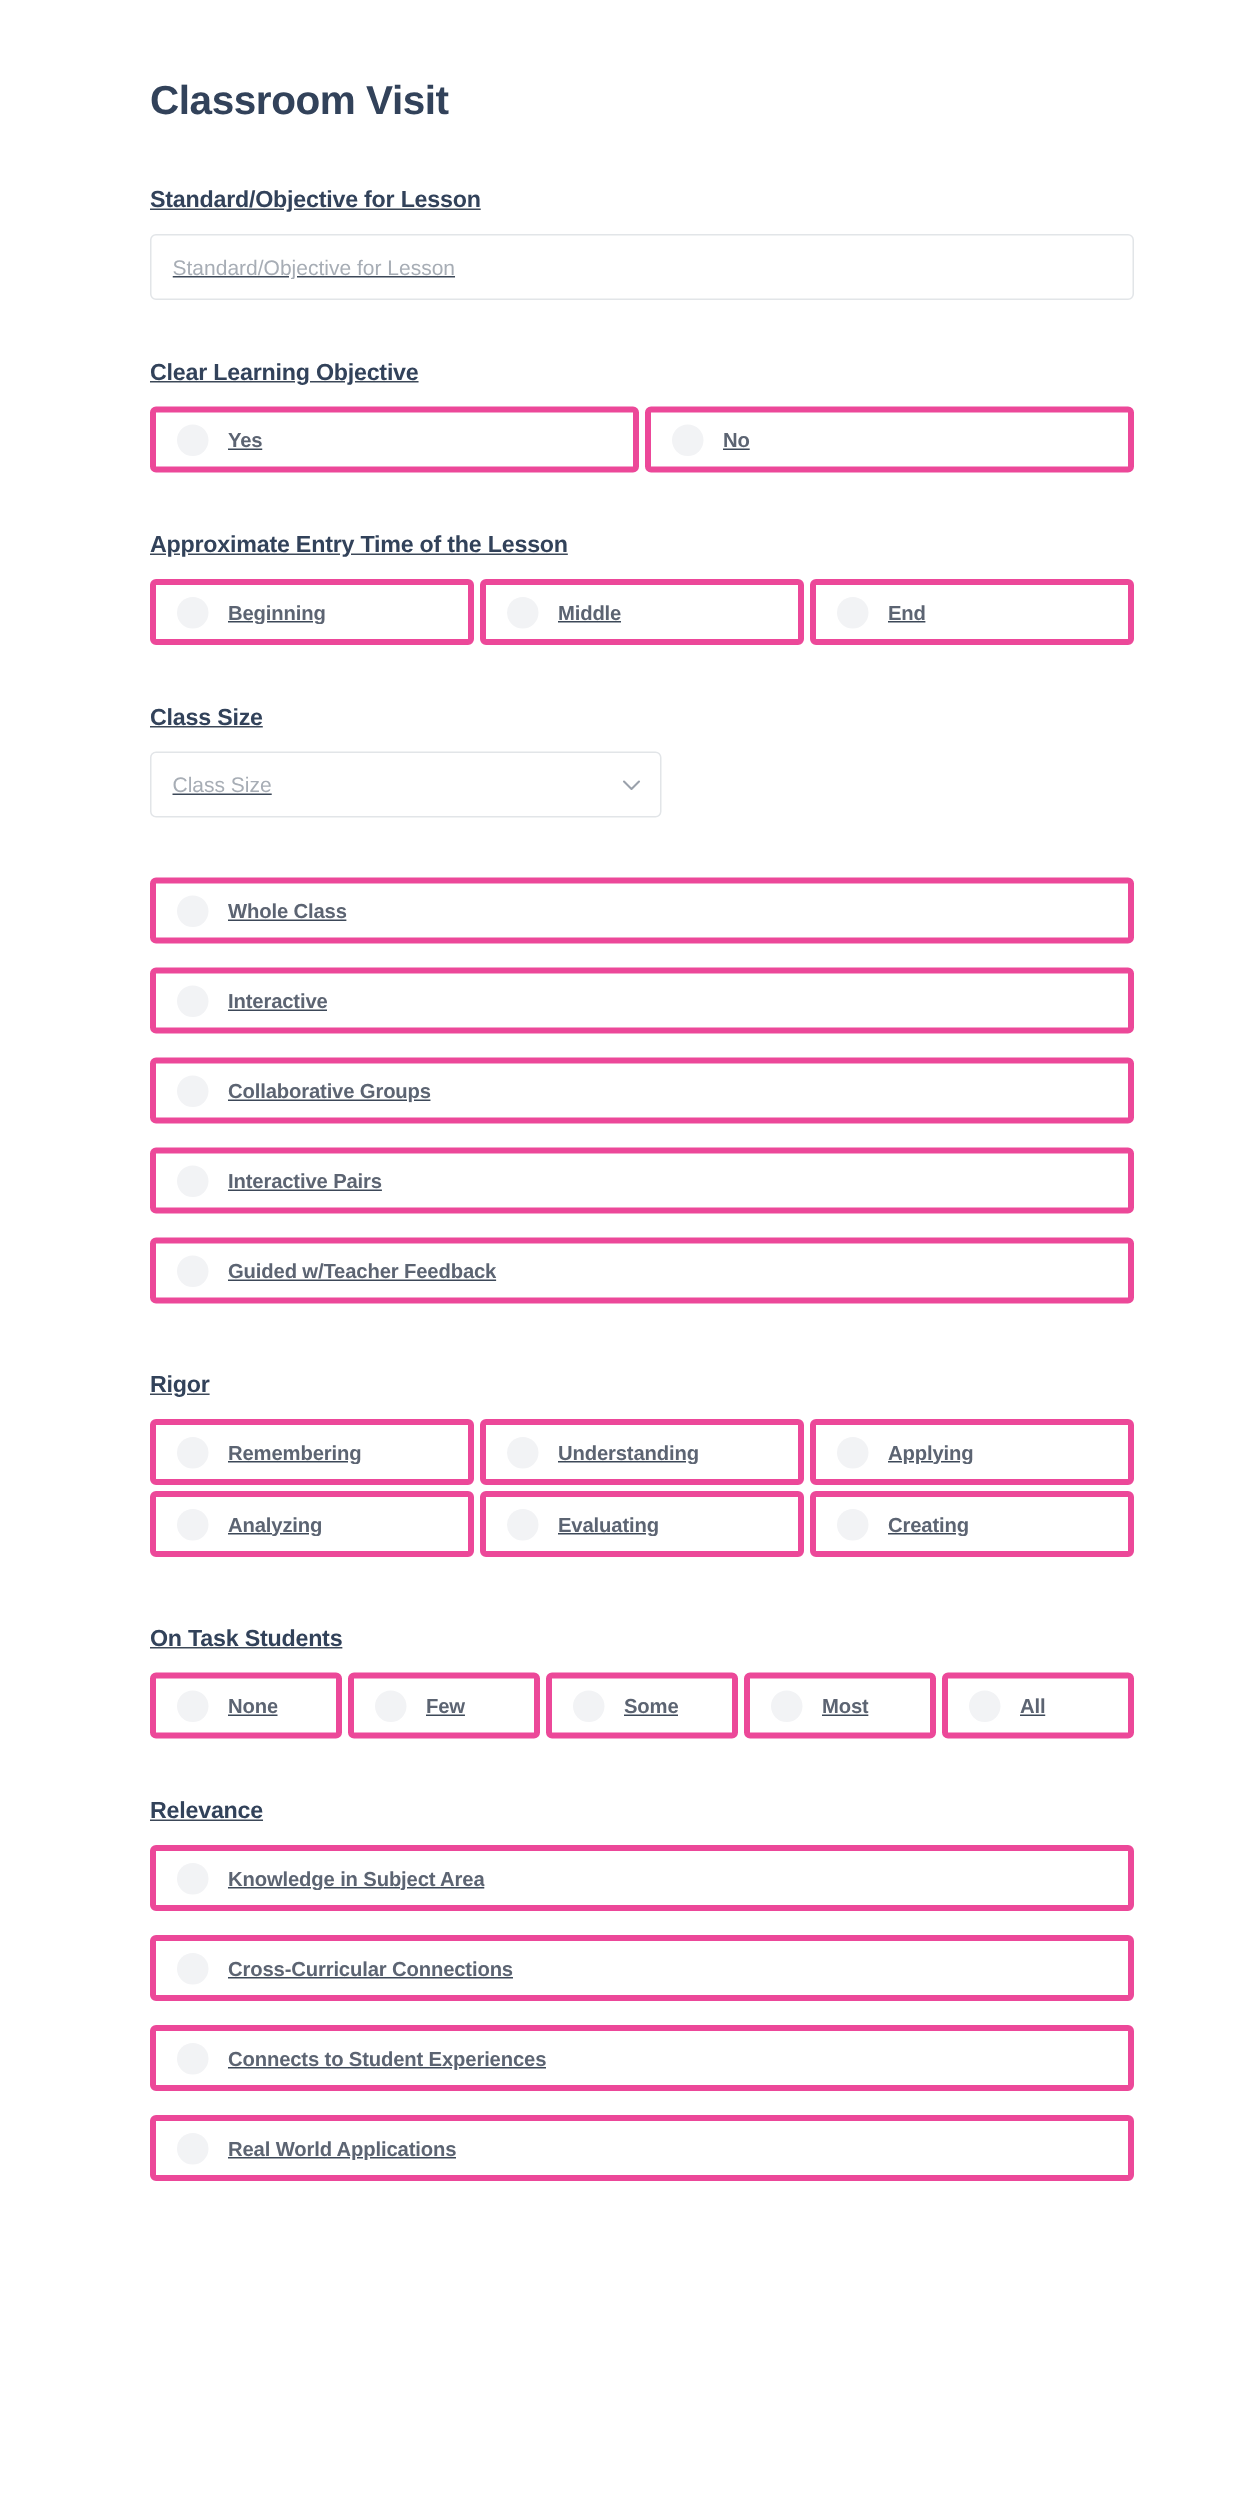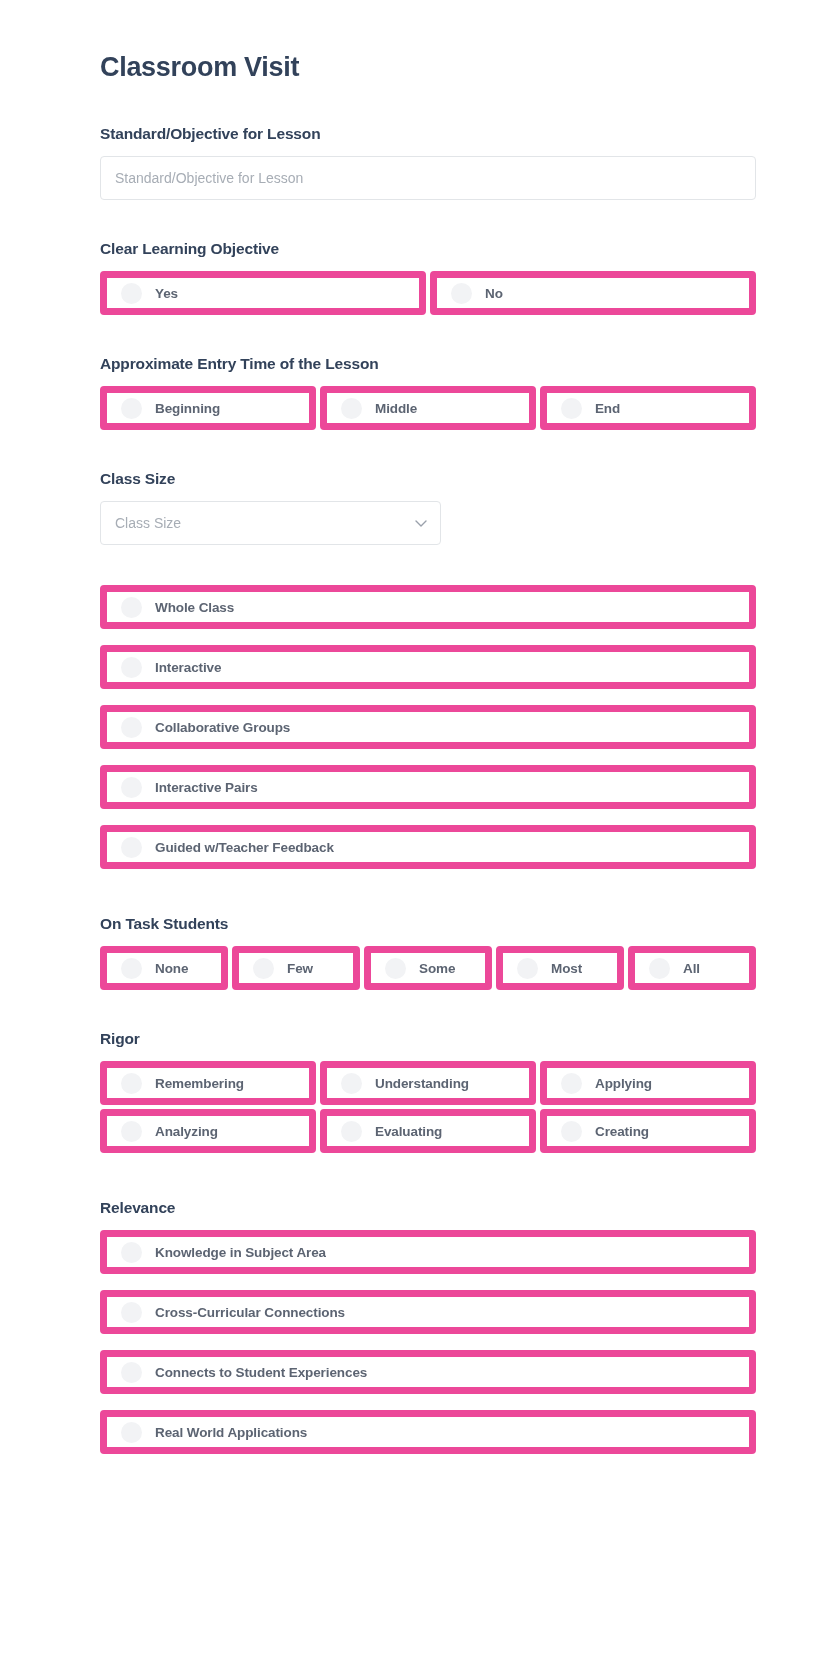--- a/index.html
+++ b/index.html
@@ -24,21 +24,21 @@
   }
 
   .page-title {
     font-size: 27px;
     font-weight: bold;
     color: #32425a;
     letter-spacing: -0.3px;
     margin-bottom: 42px;
   }
 
-  .field-group { margin-bottom: 28px; }
+  .field-group { margin-bottom: 28px; text-decoration: underline; }
 
   .field-label {
     font-size: 15.5px;
     font-weight: bold;
     color: #32425a;
     letter-spacing: -0.15px;
     margin-bottom: 13px;
   }
 
   
@@ -101,21 +101,21 @@
   .opt-stack > .option { width: 100%; }
 
   .opt-grid {
     display: grid;
     grid-template-columns: repeat(3, 1fr);
     gap: 4px;
   }
 
   .option {
     height: 44px;
-    border: 7px solid #ec4899;
+    border: 4px solid #ec4899;
     border-radius: 4px;
     background: #ffffff;
     display: flex;
     align-items: center;
     padding: 0 14px;
     cursor: pointer;
   }
 
   .radio-dot {
     width: 21px;
@@ -215,46 +215,20 @@
         <span class="radio-dot"></span>
         <span class="option-label">Interactive Pairs</span>
       </div>
       <div class="option">
         <span class="radio-dot"></span>
         <span class="option-label">Guided w/Teacher Feedback</span>
       </div>
     </div>
   </div>
 
-  <div class="field-group gap-lg">
-    <div class="field-label">On Task Students</div>
-    <div class="opt-row cols-5">
-      <div class="option">
-        <span class="radio-dot"></span>
-        <span class="option-label">None</span>
-      </div>
-      <div class="option">
-        <span class="radio-dot"></span>
-        <span class="option-label">Few</span>
-      </div>
-      <div class="option">
-        <span class="radio-dot"></span>
-        <span class="option-label">Some</span>
-      </div>
-      <div class="option">
-        <span class="radio-dot"></span>
-        <span class="option-label">Most</span>
-      </div>
-      <div class="option">
-        <span class="radio-dot"></span>
-        <span class="option-label">All</span>
-      </div>
-    </div>
-  </div>
-
   <div class="field-group gap-xl">
     <div class="field-label">Rigor</div>
     <div class="opt-grid">
       <div class="option">
         <span class="radio-dot"></span>
         <span class="option-label">Remembering</span>
       </div>
       <div class="option">
         <span class="radio-dot"></span>
         <span class="option-label">Understanding</span>
@@ -271,20 +245,46 @@
         <span class="radio-dot"></span>
         <span class="option-label">Evaluating</span>
       </div>
       <div class="option">
         <span class="radio-dot"></span>
         <span class="option-label">Creating</span>
       </div>
     </div>
   </div>
 
+  <div class="field-group gap-lg">
+    <div class="field-label">On Task Students</div>
+    <div class="opt-row cols-5">
+      <div class="option">
+        <span class="radio-dot"></span>
+        <span class="option-label">None</span>
+      </div>
+      <div class="option">
+        <span class="radio-dot"></span>
+        <span class="option-label">Few</span>
+      </div>
+      <div class="option">
+        <span class="radio-dot"></span>
+        <span class="option-label">Some</span>
+      </div>
+      <div class="option">
+        <span class="radio-dot"></span>
+        <span class="option-label">Most</span>
+      </div>
+      <div class="option">
+        <span class="radio-dot"></span>
+        <span class="option-label">All</span>
+      </div>
+    </div>
+  </div>
+
   <div class="field-group">
     <div class="field-label">Relevance</div>
     <div class="opt-stack">
       <div class="option">
         <span class="radio-dot"></span>
         <span class="option-label">Knowledge in Subject Area</span>
       </div>
       <div class="option">
         <span class="radio-dot"></span>
         <span class="option-label">Cross-Curricular Connections</span>

